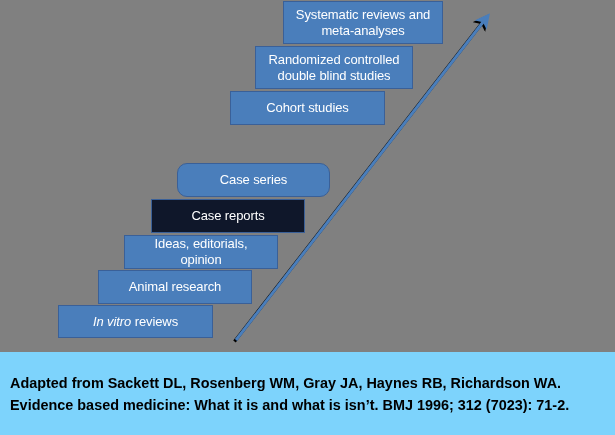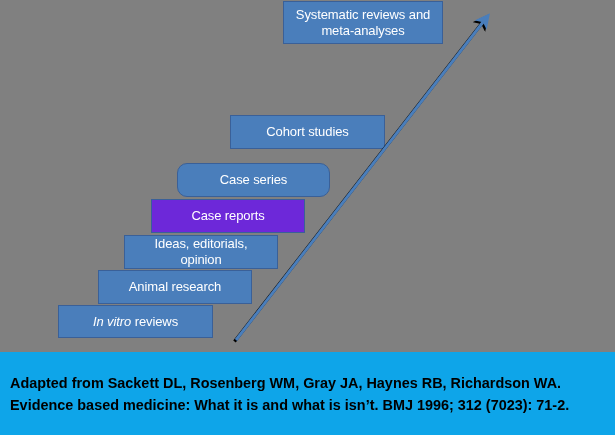--- a/index.html
+++ b/index.html
@@ -84,27 +84,30 @@
   #caption .cap-line.l2 { top: 44px; }
 </style>
 </head>
 <body style="background: rgb(128, 128, 128);">
 
 <div id="canvas" style="background: rgb(128, 128, 128);">
 
   <div class="step" style="left: 283px; top: 1px; width: 160px; height: 43px; background: rgb(74, 126, 187); border-color: rgb(58, 96, 152); color: rgb(255, 255, 255);">
     <span class="label">Systematic reviews and meta-analyses</span>
   </div>
-  <div class="step" style="left: 230px; top: 91px; width: 155px; height: 34px; background: rgb(74, 126, 187); border-color: rgb(58, 96, 152); color: rgb(255, 255, 255); margin-top: 24px;">
+  <div class="step" style="left: 255px; top: 46px; width: 158px; height: 43px; background: rgb(74, 126, 187); border-color: rgb(58, 96, 152); color: rgb(255, 255, 255);">
+    <span class="label">Randomized controlled double blind studies</span>
+  </div>
+  <div class="step" style="left: 230px; top: 91px; width: 155px; height: 34px; background: rgb(74, 126, 187); border-color: rgb(58, 96, 152); color: rgb(255, 255, 255);">
     <span class="label">Cohort studies</span>
   </div>
   <div class="step" style="left: 177px; top: 163px; width: 153px; height: 34px; background: rgb(74, 126, 187); border-color: rgb(58, 96, 152); color: rgb(255, 255, 255); border-radius: 10px;">
     <span class="label">Case series</span>
   </div>
-  <div class="step" style="left: 151px; top: 199px; width: 154px; height: 34px; background: #6d28d9; border-color: rgb(58, 96, 152); color: rgb(255, 255, 255); align-items: center;">
+  <div class="step" style="left: 151px; top: 199px; width: 154px; height: 34px; background: #0f172a; border-color: rgb(58, 96, 152); color: rgb(255, 255, 255); align-items: center;">
     <span class="label">Case reports</span>
   </div>
   <div class="step" style="left: 124px; top: 235px; width: 154px; height: 34px; background: rgb(74, 126, 187); border-color: rgb(58, 96, 152); color: rgb(255, 255, 255);">
     <span class="label">Ideas, editorials, opinion</span>
   </div>
   <div class="step" style="left: 98px; top: 270px; width: 154px; height: 34px; background: rgb(74, 126, 187); border-color: rgb(58, 96, 152); color: rgb(255, 255, 255); justify-content: flex-end;">
     <span class="label">Animal research</span>
   </div>
   <div class="step" style="left: 58px; top: 305px; width: 155px; height: 33px; background: rgb(74, 126, 187); border-color: rgb(58, 96, 152); color: rgb(255, 255, 255);">
     <span class="label">
@@ -118,18 +121,18 @@
         <path d="M0,0 L5,2.5 L0,5 L1.2,2.5 z" class="mk-shadow" fill="#000000"></path>
       </marker>
       <marker id="head-blue" markerWidth="5" markerHeight="5" refX="3.4" refY="2.5" orient="auto" markerUnits="strokeWidth">
         <path d="M0,0 L5,2.5 L0,5 L1.2,2.5 z" class="mk-blue" fill="#4A7EBB"></path>
       </marker>
     </defs>
     <line id="arrow-shadow" marker-end="url(#head-shadow)" x1="234.5" y1="341.5" x2="485.5" y2="18.5" stroke="#000000" stroke-width="3.2" stroke-linecap="butt"></line>
     <line id="arrow-line" marker-end="url(#head-blue)" x1="236" y1="340" x2="487" y2="17" stroke="#4A7EBB" stroke-width="3" stroke-linecap="butt"></line>
   </svg>
 
-  <div id="caption" style="background: #0ea5e9;">
+  <div id="caption" style="background: #7dd3fc;">
     <div class="cap-line l1" style="color: rgb(0, 0, 0);">Adapted from Sackett DL, Rosenberg WM, Gray JA, Haynes RB, Richardson WA.</div>
     <div class="cap-line l2" style="color: rgb(0, 0, 0);">Evidence based medicine: What it is and what is isn’t. BMJ 1996; 312 (7023): 71-2.</div>
   </div>
 
 </div>
 
 </body></html>

